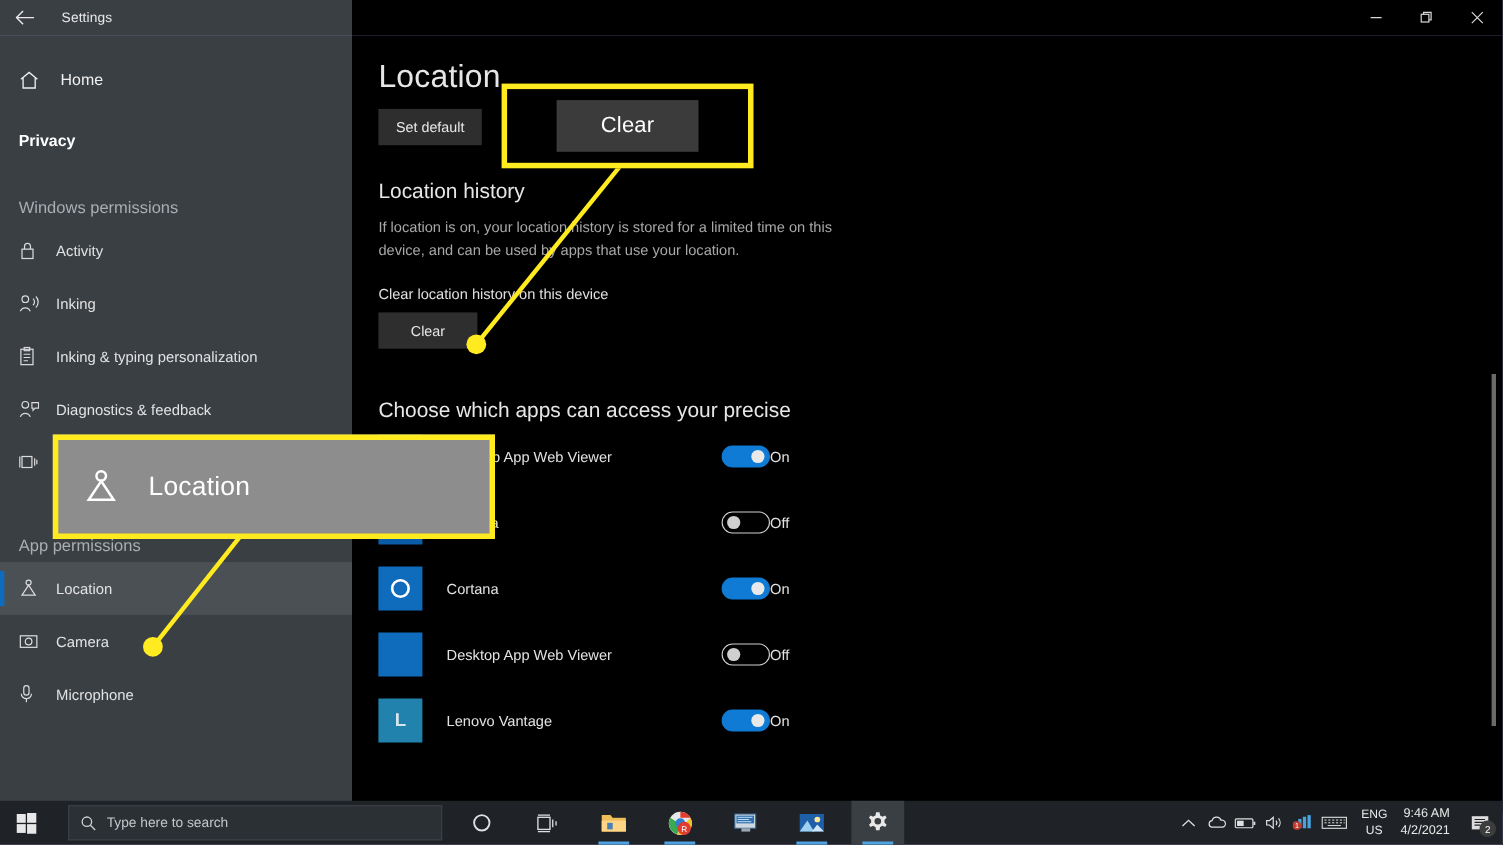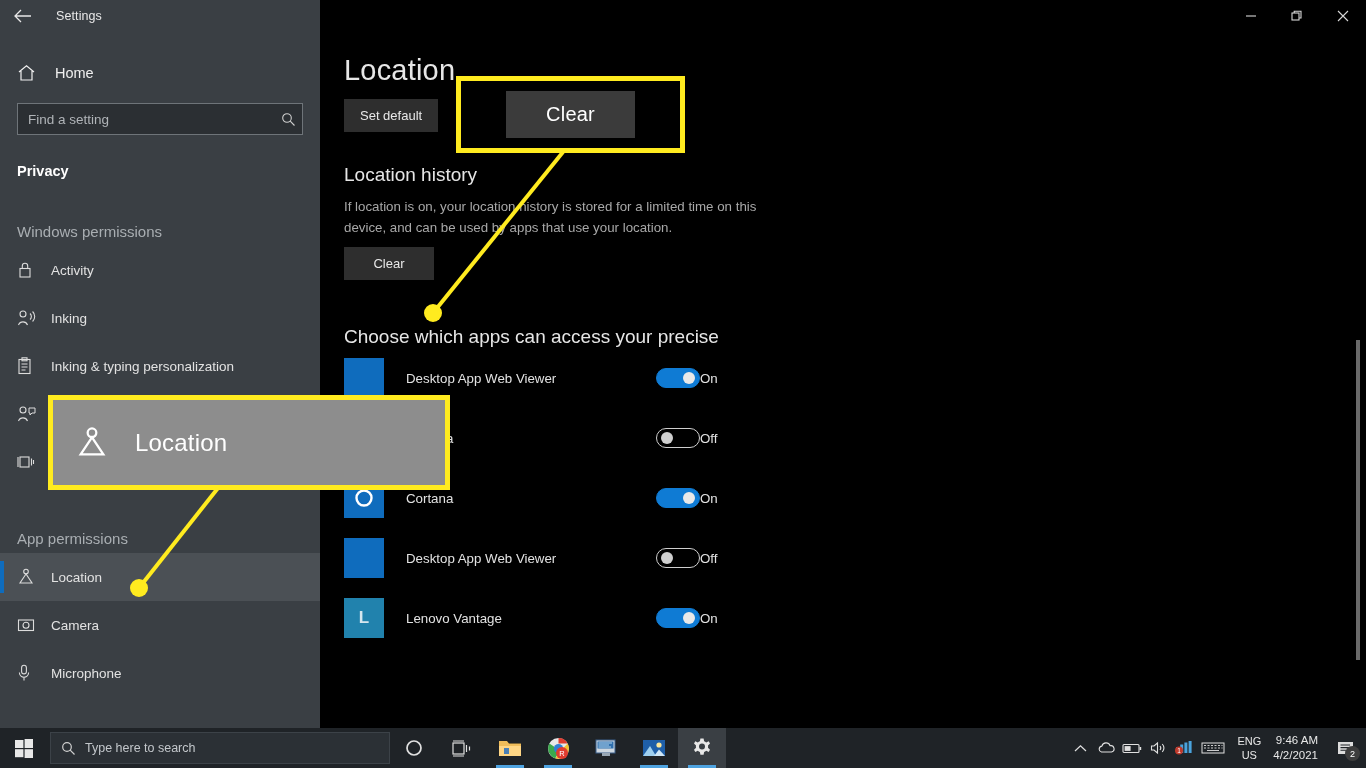--- a/index.html
+++ b/index.html
@@ -157,21 +157,21 @@
     color: #ffffff; font-size: 24px; margin-left: 26px; letter-spacing: .2px;
   }
   .overlay-svg {
     position: absolute; left: 0; top: 0; width: 1366px; height: 768px;
     pointer-events: none;
   }
 
   
   .taskbar {
     position: absolute; left: 0; bottom: 0; width: 1366px; height: 40px;
-    background: #1f2327; display: flex; align-items: center;
+    background: #1f2327; display: flex; align-items: center; gap: 12px;
   }
   .start-btn { width: 48px; height: 40px; display: flex; align-items: center; justify-content: center; }
   .tb-search {
     width: 340px; height: 32px; background: #2b3035; border: 1px solid #3c4248;
     display: flex; align-items: center; margin-left: 2px;
   }
   .tb-search .mag { width: 34px; display: flex; align-items: center; justify-content: center; color: #cfcfcf; }
   .tb-search .ph { color: #c3c7cb; font-size: 12.5px; }
   .tb-icon {
     width: 48px; height: 40px; display: flex; align-items: center; justify-content: center;
@@ -242,29 +242,20 @@
 
     <div class="home-row">
       <span class="ico">
         <svg width="19" height="18" viewBox="0 0 19 18">
           <path d="M2 8 L9.5 1.8 L17 8 M4 7 V16 H15 V7" stroke="#f0f0f0" stroke-width="1.2" fill="none"></path>
         </svg>
       </span>
       <span class="lbl">Home</span>
     </div>
 
-    <div class="search-wrap">
-      <input type="text" placeholder="Find a setting" style="">
-      <span class="search-ico">
-        <svg width="15" height="15" viewBox="0 0 15 15">
-          <circle cx="6" cy="6" r="4.3" stroke="#cfcfcf" stroke-width="1.1" fill="none"></circle>
-          <path d="M9.2 9.2 L13.5 13.5" stroke="#cfcfcf" stroke-width="1.1"></path>
-        </svg>
-      </span>
-    </div>
 
     <div class="section-title-main">Privacy</div>
 
     <div class="group-hdr">Windows permissions</div>
 
     <div class="nav-item">
       <span class="ico">
         <svg width="16" height="18" viewBox="0 0 16 18">
           <rect x="3" y="7.5" width="10" height="8.5" stroke="#dcdcdc" stroke-width="1.1" fill="none"></rect>
           <path d="M5.3 7.5 V5 a2.7 2.7 0 0 1 5.4 0 V7.5" stroke="#dcdcdc" stroke-width="1.1" fill="none"></path>
@@ -353,20 +344,21 @@
   <div class="content">
 
     <h1 class="page-title">Location</h1>
 
     <div class="set-default-wrap">
       <button class="btn-dark">Set default</button>
     </div>
 
     <h2 class="sec-hdr">Location history</h2>
     <p class="sec-body">If location is on, your location history is stored for a limited time on this device, and can be used by apps that use your location.</p>
+    <div class="sub-label">Clear location history on this device</div>
     <div class="clear-wrap">
       <button class="btn-dark clear-btn">Clear</button>
     </div>
 
     <h2 class="apps-hdr">Choose which apps can access your precise</h2>
 
     <div class="app-row">
       <div class="app-tile" style="background:#0f6cbd"></div>
       <div class="app-name">Desktop App Web Viewer</div>
       <div class="toggle on">

